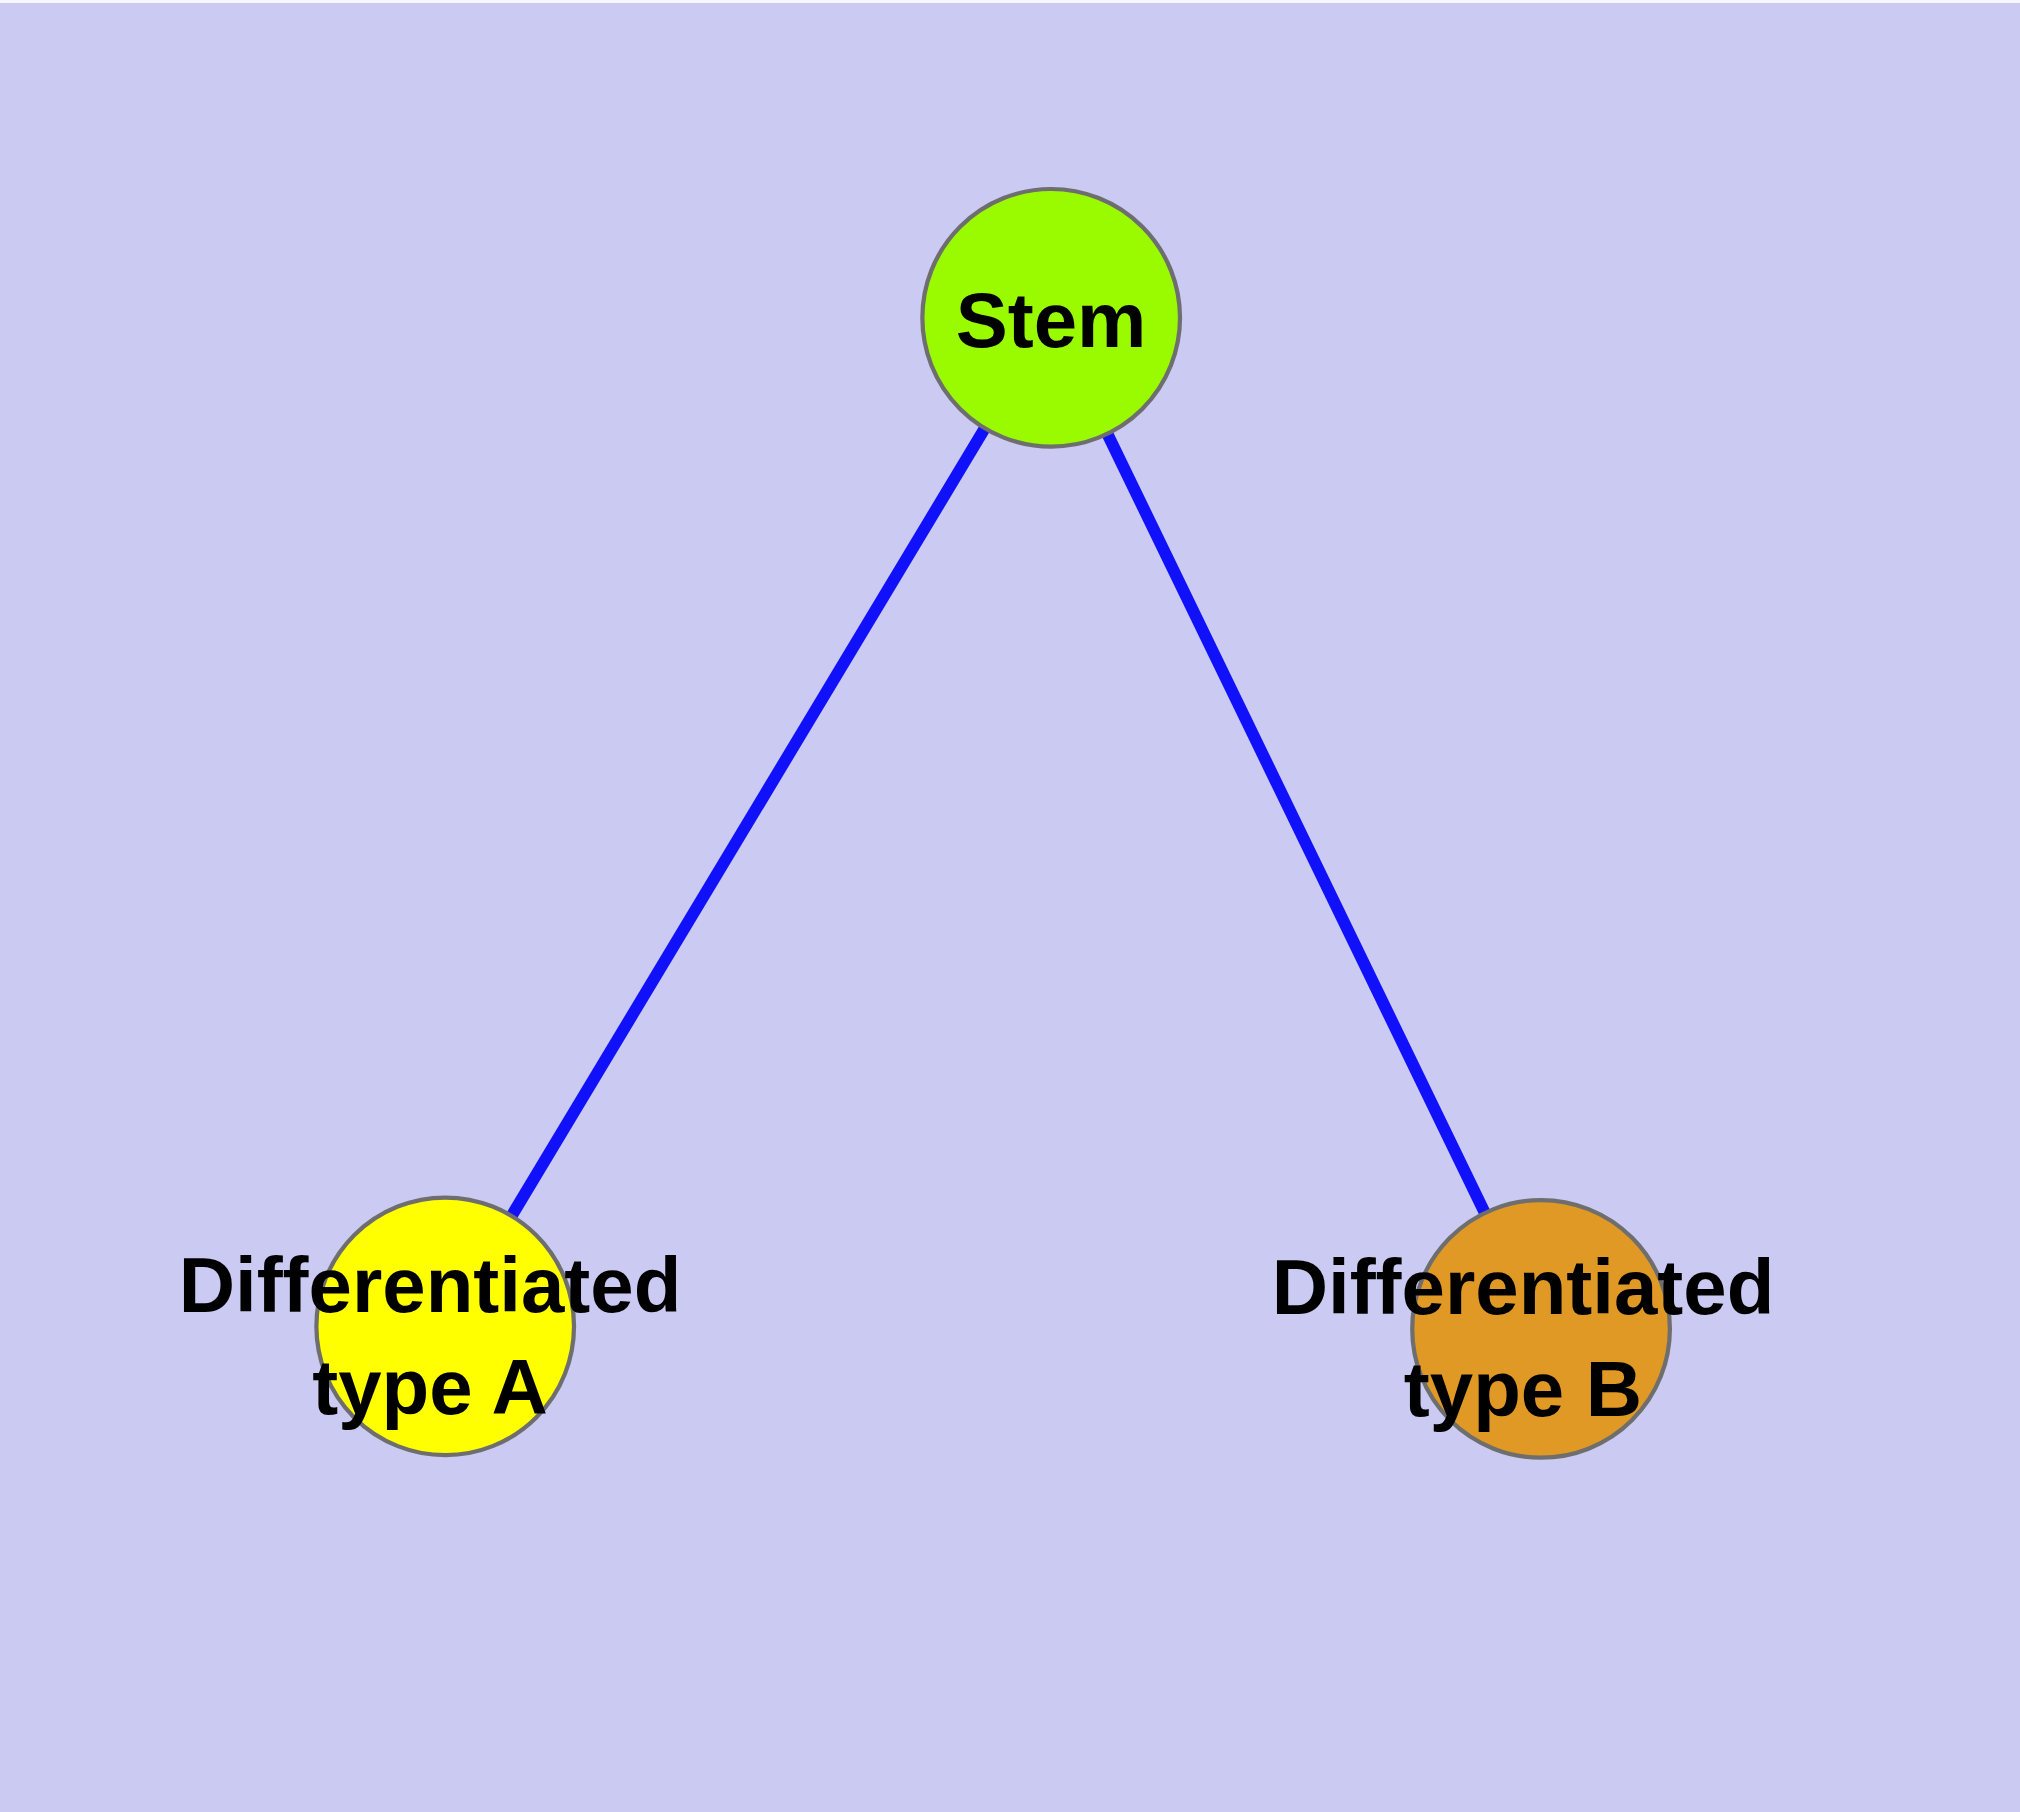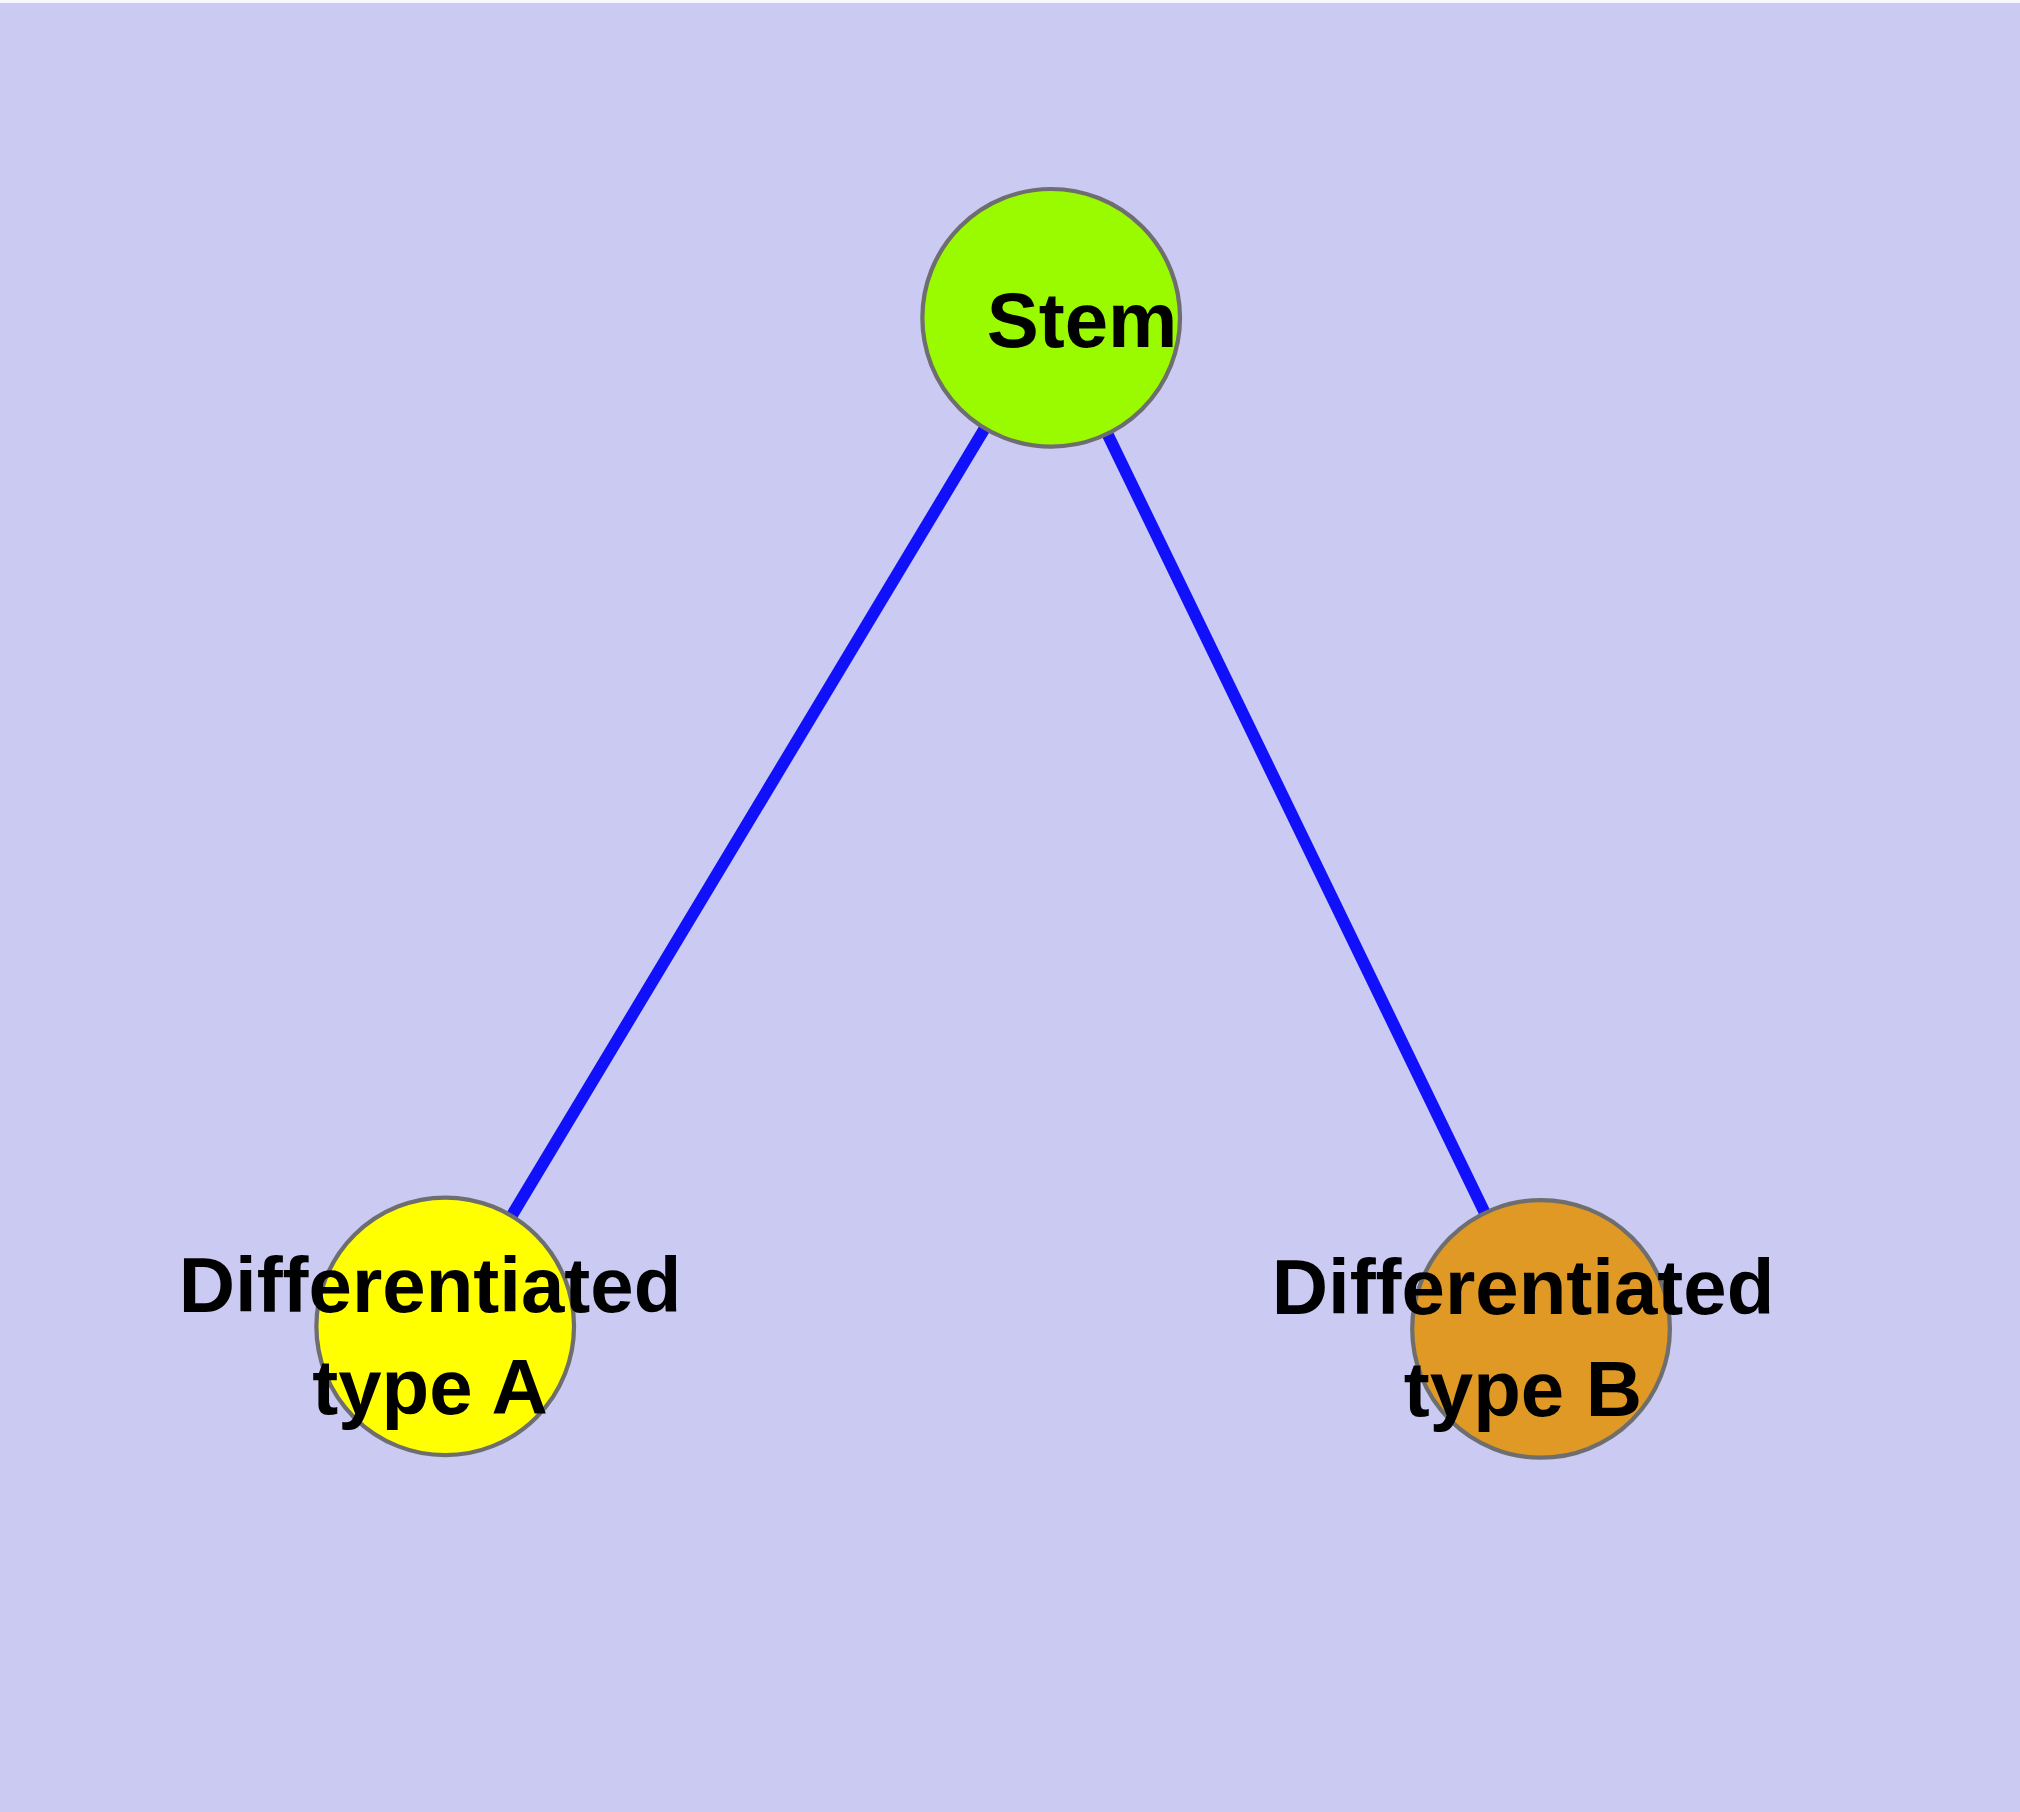--- a/index.html
+++ b/index.html
@@ -60,21 +60,21 @@
   <svg class="graph-layer" viewBox="0 0 2384 2138">
 
     <line x1="1240" y1="375" x2="525" y2="1565" stroke="#1010fa"></line>
     <line x1="1240" y1="375" x2="1818" y2="1568" stroke="#1010fa"></line>
 
     <circle cx="1240" cy="375" r="152" fill="#9afb00" stroke="#6e6e6e"></circle>
     <circle cx="525" cy="1565" r="152" fill="#ffff00" stroke="#6e6e6e"></circle>
     <circle cx="1818" cy="1568" r="152" fill="#e09925" stroke="#6e6e6e"></circle>
   </svg>
 
-  <div class="node-label" style="left:1082px; top:320px;">Stem</div>
+  <div class="node-label" style="left:1051px; top:320px;">Stem</div>
 
   <div class="node-label" style="left:430px; top:1336px;">Differentiated
 type A</div>
 
   <div class="node-label" style="left:1523px; top:1338px;">Differentiated
 type B</div>
 
 </div>
 
 

